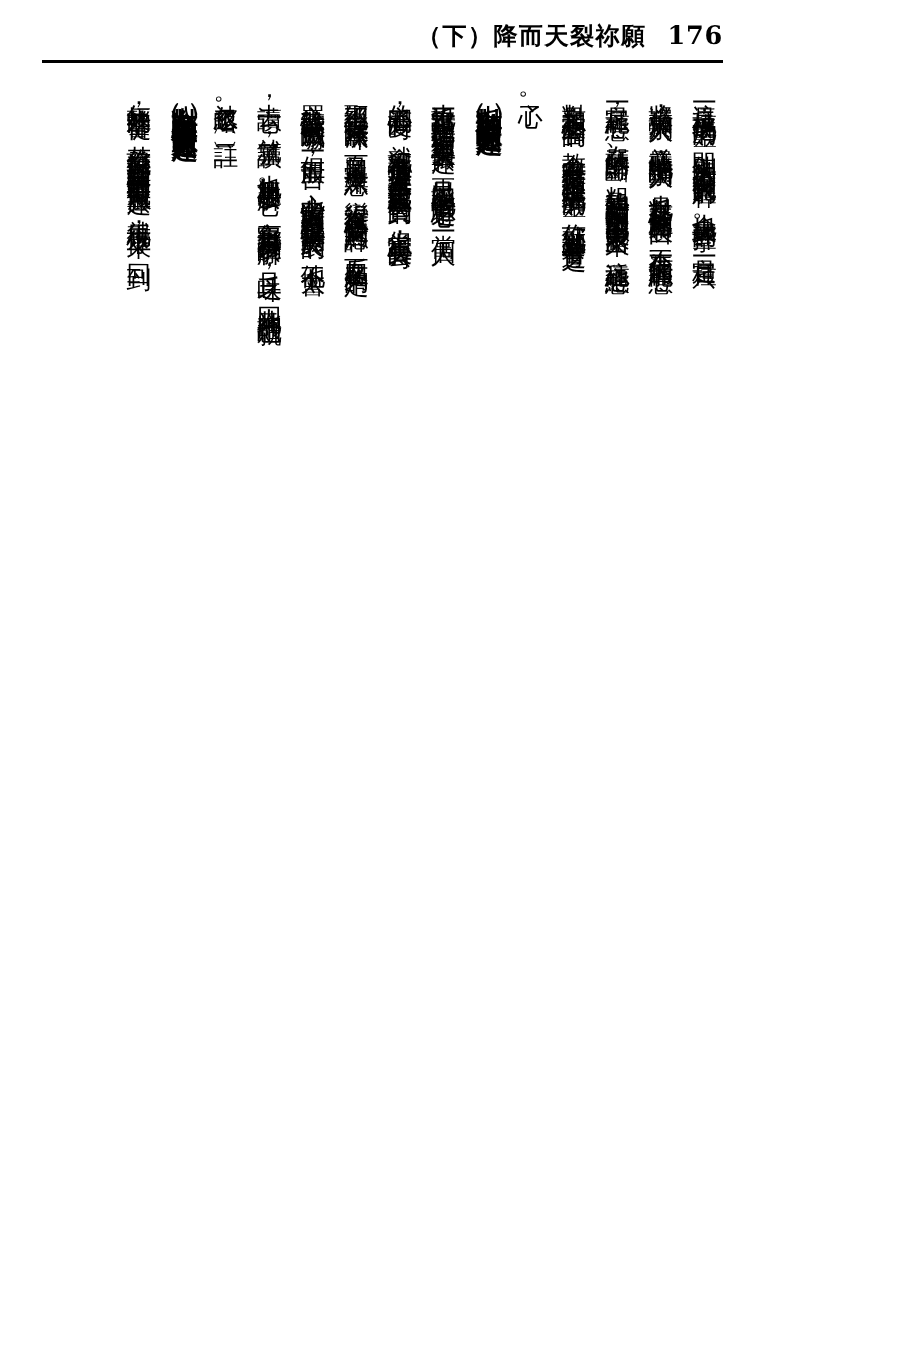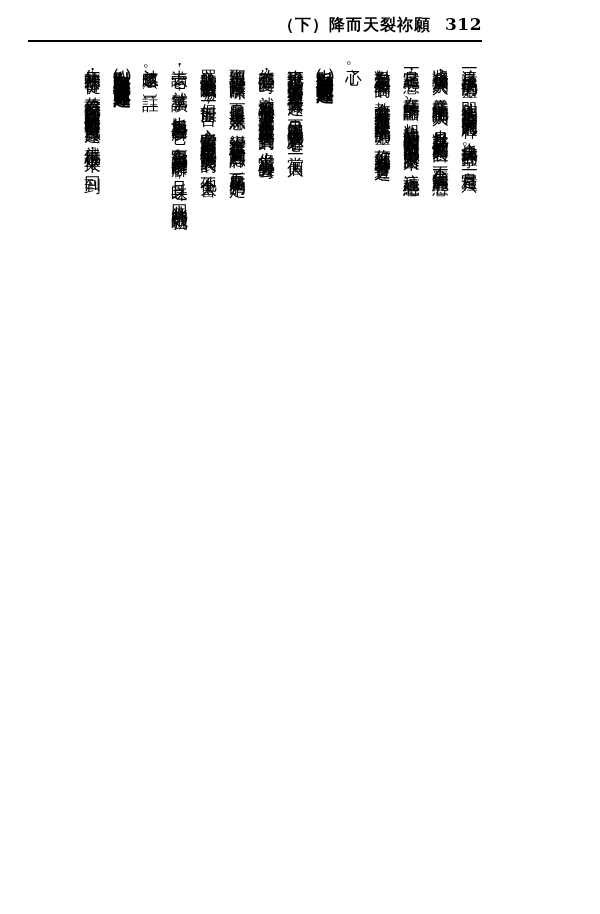--- a/index.html
+++ b/index.html
@@ -79,21 +79,21 @@
     
   }
 </style>
 </head>
 <body>
 
 <div id="page">
 
   <div class="header">
     <span class="header-title">（下）降而天裂祢願</span>
-    <span class="header-page">312</span>
+    <span class="header-page">176</span>
   </div>
   <div class="header-rule"></div>
 
   <div class="body-area">
     <div class="col">這是一種挑毛病的靈，即使別人的行為還可寬大的解釋，也會大肆的抨擊。它是一種只</div>
     <div class="col">將譴責加於別人，並嚴酷地論斷別人，也是對基督徒的性格和表白，不表信任的一種心態。</div>
     <div class="col">它是一種心態，在嚴酷的論斷、粗魯的話語和對別人不舒服的感覺中表露出來。這種心態絕</div>
     <div class="col">對是和愛心不相容的，教會中若有信徒顯示了這種吹毛求疵的靈，你就可知道其中有背道之</div>
     <div class="col short">心了。</div>
     <div class="col heading short">㈦對神的話缺乏興趣。</div>

